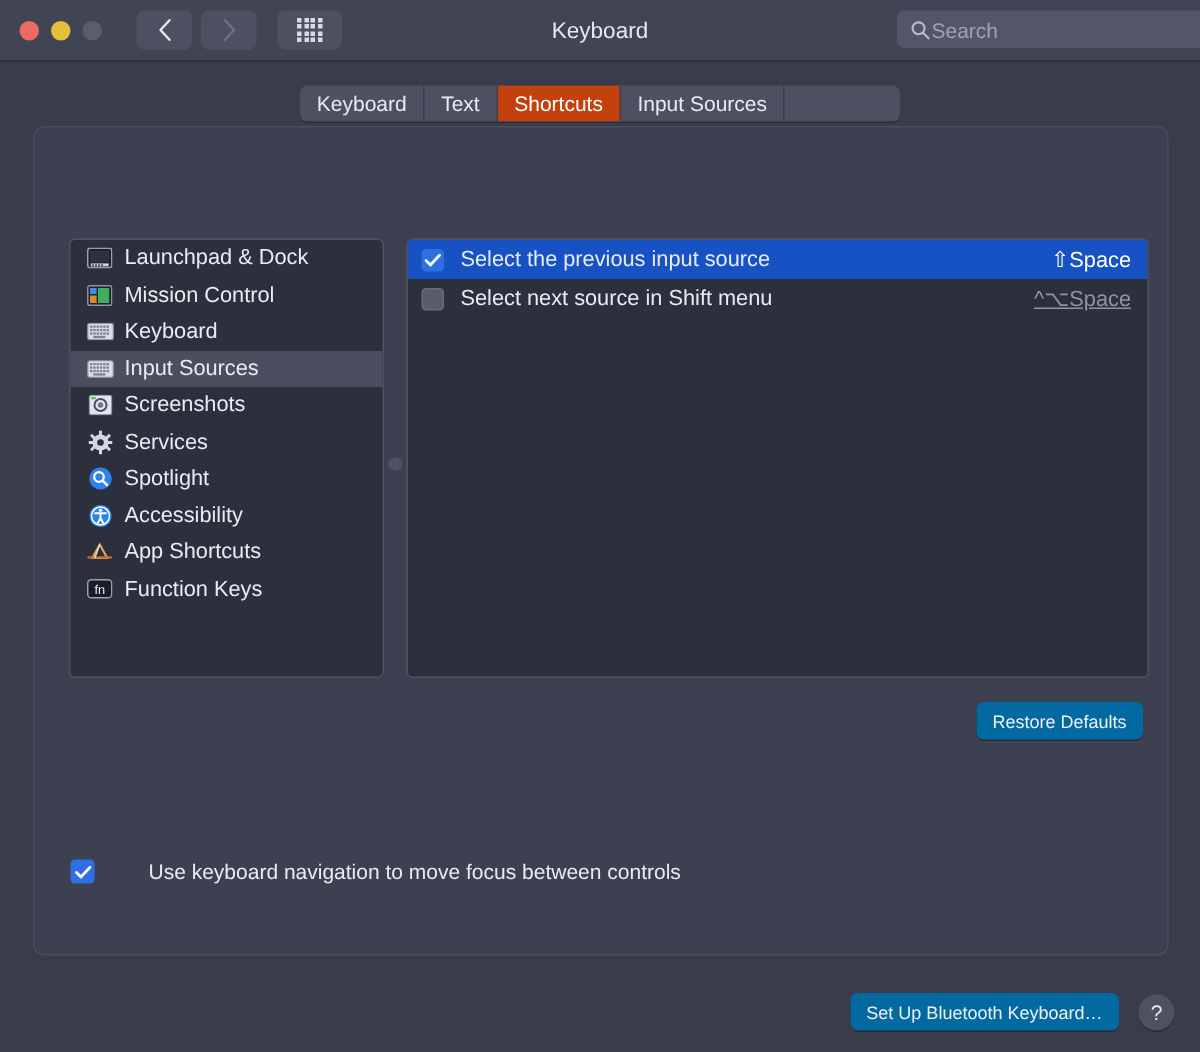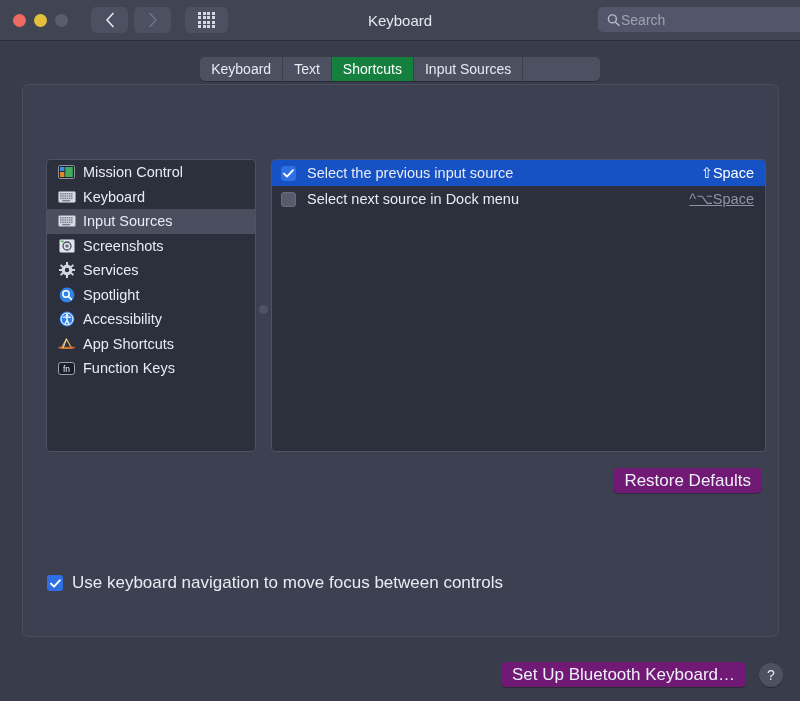--- a/index.html
+++ b/index.html
@@ -93,21 +93,21 @@
   }
   .tab {
     font-size: 14px;
     color: #e8eaf2;
     padding: 0 11px;
     display: flex; align-items: center;
     border-right: 1px solid #3c3f4d;
     white-space: nowrap;
   }
   .tab:last-child { border-right: none; margin-top: 38px; }
-  .tab.active { background: #15803d; color: #ffffff; }
+  .tab.active { background: #c2410c; color: #ffffff; }
 
   
   .panel {
     position: absolute;
     left: 22px; top: 84px;
     width: 757px; height: 553px;
     background: #3d4050;
     border: 1px solid #4a4d5d;
     border-radius: 7px;
   }
@@ -182,25 +182,25 @@
     background: #2f6fe4;
     border-color: #2f6fe4;
   }
   .cbox svg { display: block; }
   .krow .label { flex: 1; }
   .krow .keys { font-size: 14.5px; color: #ffffff; }
   .krow .keys.dim { color: #8f93a3; text-decoration: underline; }
 
   
   .btn {
-    background: #701a75;
+    background: #0369a1;
     color: #eef0f7;
     border: none;
     border-radius: 5px;
-    font-size: 17px;
+    font-size: 12px;
     font-family: "Liberation Sans", sans-serif;
     height: 25px;
     padding: 0 11px;
     box-shadow: 0 1px 0 rgba(0,0,0,0.3);
   }
   .restore-wrap {
     position: absolute;
     right: 16px; top: 383px;
   }
 
@@ -211,21 +211,21 @@
     display: flex; align-items: center;
   }
   .knav .bigbox {
     width: 16px; height: 16px;
     border-radius: 3px;
     background: #2f6fe4;
     display: flex; align-items: center; justify-content: center;
     margin-right: 9px;
     flex: none;
   }
-  .knav .ktext { font-size: 17px; color: #e9ebf3; }
+  .knav .ktext { font-size: 14px; color: #e9ebf3; margin-left: 27px; }
   .knote {
     position: absolute;
     left: 46px; top: 515px;
     font-size: 13px; color: #d3d6e1;
   }
 
   
   .bottom {
     position: absolute;
     right: 17px; bottom: 14px;
@@ -306,20 +306,34 @@
   </div>
 </div>
 
 <div class="panel">
 
 
   <div class="split">
 
     <div class="listbox sidebar">
 
+      <div class="srow">
+        <span class="sicon">
+          <svg width="17" height="14" viewBox="0 0 17 14">
+            <rect x="0.5" y="0.5" width="16" height="13" rx="1.6" fill="#1b1d26" stroke="#9da0ae" stroke-width="1"></rect>
+            <rect x="2" y="2" width="13" height="8" fill="#2c3040"></rect>
+            <rect x="2.5" y="10.6" width="12" height="2" fill="#cfd2de"></rect>
+            <rect x="3.4" y="11.1" width="1.2" height="1.1" fill="#4a4d5d"></rect>
+            <rect x="5.4" y="11.1" width="1.2" height="1.1" fill="#4a4d5d"></rect>
+            <rect x="7.4" y="11.1" width="1.2" height="1.1" fill="#4a4d5d"></rect>
+            <rect x="9.4" y="11.1" width="1.2" height="1.1" fill="#4a4d5d"></rect>
+          </svg>
+        </span>
+        <span>Launchpad &amp; Dock</span>
+      </div>
 
       <div class="srow">
         <span class="sicon">
           <svg width="17" height="14" viewBox="0 0 17 14">
             <rect x="0.5" y="0.5" width="16" height="13" rx="1.4" fill="#1e2430" stroke="#8e91a0" stroke-width="1"></rect>
             <rect x="2" y="2" width="4.4" height="4" fill="#3f8fe0"></rect>
             <rect x="2" y="7" width="4.4" height="5" fill="#e08a2e"></rect>
             <rect x="7.3" y="2" width="7.5" height="10" fill="#3fae5c"></rect>
           </svg>
         </span>
@@ -476,21 +490,21 @@
           <svg width="11" height="9" viewBox="0 0 11 9">
             <path d="M1 4.6 L4 7.6 L10 1.2" fill="none" stroke="#ffffff" stroke-width="1.9" stroke-linecap="round" stroke-linejoin="round"></path>
           </svg>
         </span>
         <span class="label">Select the previous input source</span>
         <span class="keys">⇧Space</span>
       </div>
 
       <div class="krow">
         <span class="cbox"></span>
-        <span class="label">Select next source in Dock menu</span>
+        <span class="label">Select next source in Shift menu</span>
         <span class="keys dim">^⌥Space</span>
       </div>
 
     </div>
   </div>
 
   <div class="restore-wrap">
     <button class="btn">Restore Defaults</button>
   </div>
 

